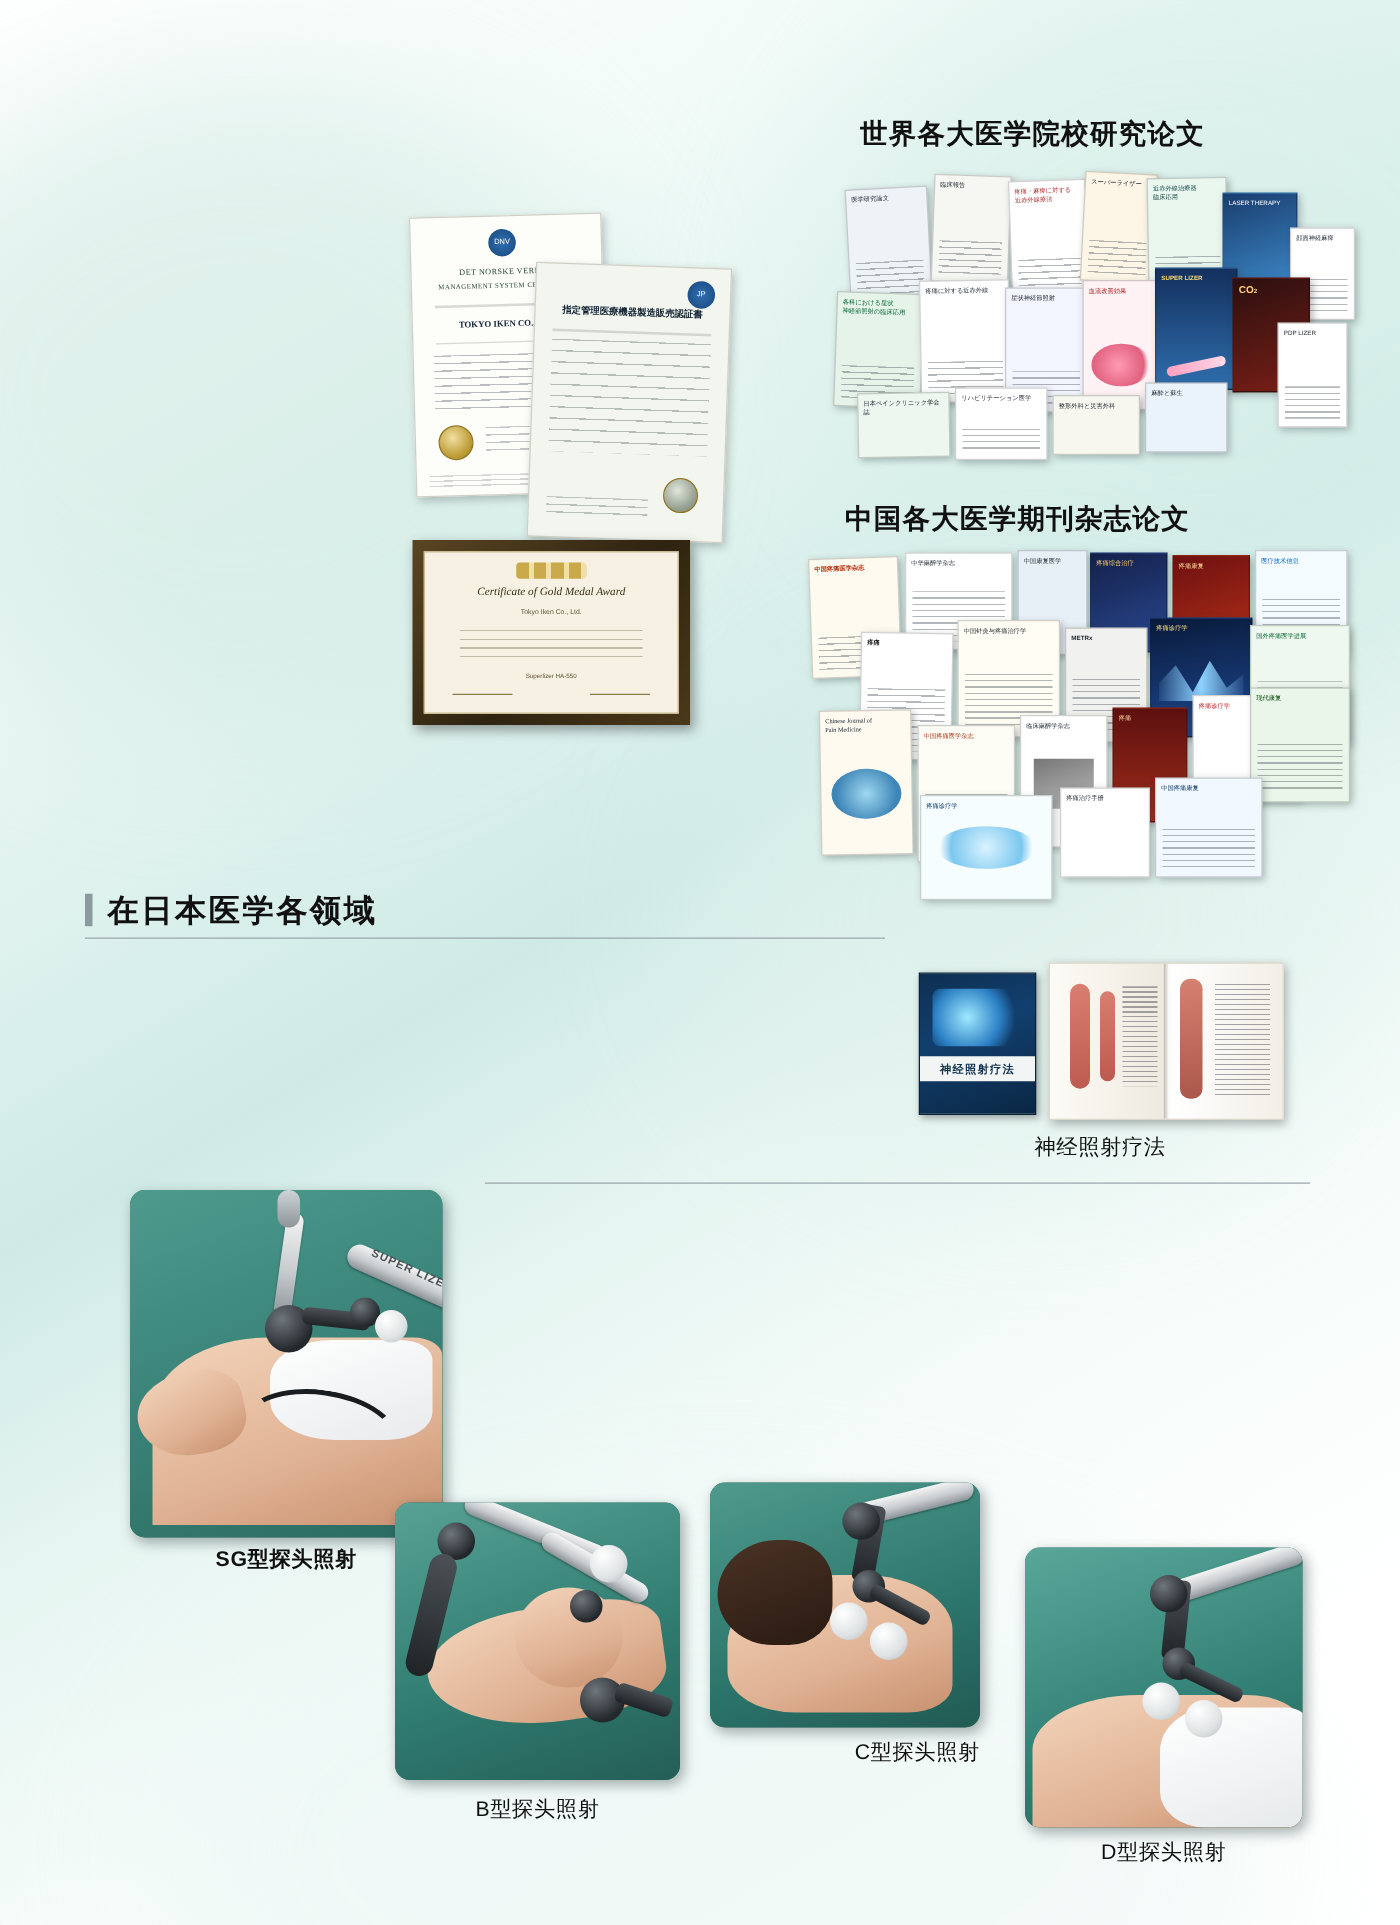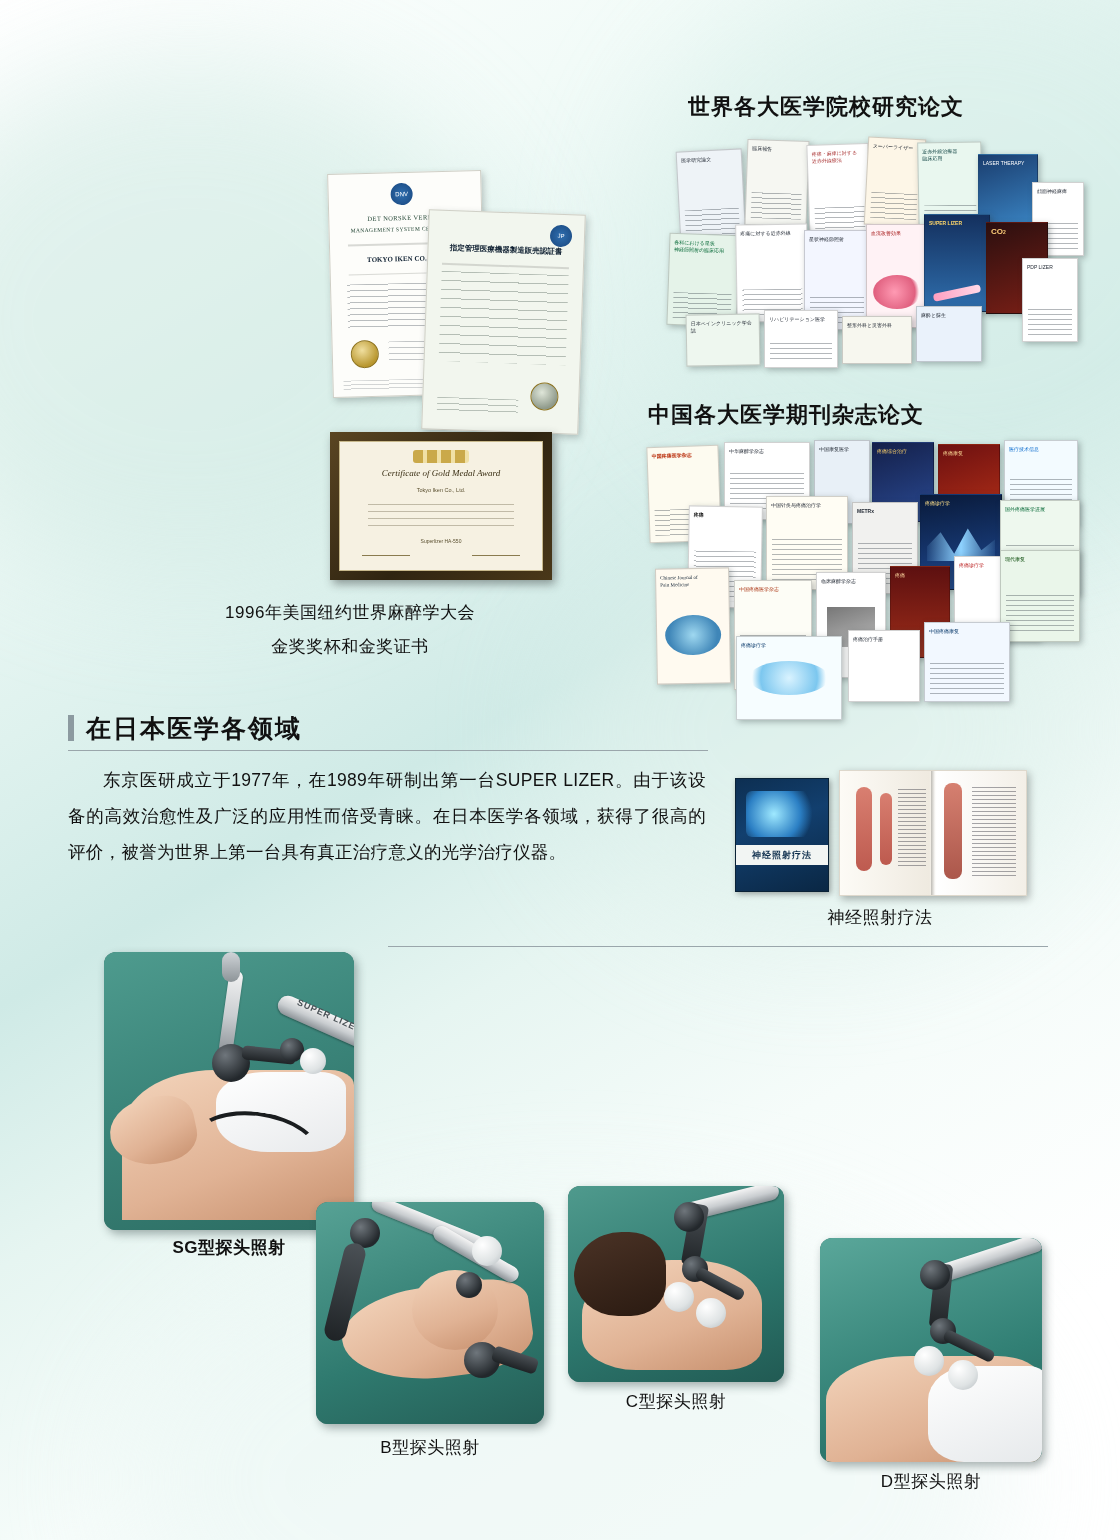--- a/index.html
+++ b/index.html
@@ -474,21 +474,21 @@
         <div class="t-lines" style="height:18px;"></div>
     </div>
     <div class="tile" style="left:182px; top:178px; width:70px; height:48px; background:#f7f7ef;">
       <div class="t-title">整形外科と災害外科</div>
     </div>
     <div class="tile" style="left:256px; top:168px; width:66px; height:56px; background:#eaf2fb;">
       <div class="t-title">麻酔と蘇生</div>
     </div>
   </div>
 
-  <div style="position:absolute; left:648px; top:400px;" class="heading-cn">中国各大医学期刊杂志论文</div>
+  <div style="position:absolute; left:676px; top:400px;" class="heading-cn">中国各大医学期刊杂志论文</div>
 
   <div class="collage" style="left:648px; top:440px; width:440px; height:280px;">
     <div class="tile" style="left:0px; top:6px; width:72px; height:96px; background:#fdfbf0; transform:rotate(-2deg);">
       <div class="t-title" style="color:#b31; font-weight:bold;">中国疼痛医学杂志</div>
         <div class="t-lines"></div>
     </div>
     <div class="tile" style="left:76px; top:2px; width:86px; height:78px; background:#ffffff;">
       <div class="t-title">中华麻醉学杂志</div>
         <div class="t-lines" style="height:40px;"></div>
     </div>
@@ -591,32 +591,27 @@
       <div class="crest"></div>
       <div class="t">Certificate of Gold Medal Award</div>
       <div class="sub">Tokyo Iken Co., Ltd.</div>
       <div style="position:absolute; left:28px; right:28px; top:62px; height:28px; background:repeating-linear-gradient(180deg, rgba(70,60,30,.3) 0 1px, transparent 1px 7px);"></div>
       <div style="position:absolute; left:0; right:0; top:96px; text-align:center; font-size:5px; color:#5b5030;">Superlizer HA-550</div>
       <div style="position:absolute; right:22px; bottom:14px; width:48px; height:1px; background:#8a7b4f;"></div>
       <div style="position:absolute; left:22px; bottom:14px; width:48px; height:1px; background:#8a7b4f;"></div>
     </div>
   </div>
 
-  <div class="caption" style="position:absolute; left:140px; top:596px; width:420px; line-height:34px;">
-    <div>1996年美国纽约世界麻醉学大会</div>
-    <div>金奖奖杯和金奖证书</div>
-  </div>
 
   <div class="section-head" style="left:68px; top:712px;">
     <div class="bar"></div>
     <div class="title">在日本医学各领域</div>
   </div>
   <div class="head-rule" style="left:68px; top:750px; width:640px;"></div>
 
-  <div class="body-text indent" style="left:68px; top:762px; width:638px;">东京医研成立于1977年，在1989年研制出第一台SUPER LIZER。由于该设备的高效治愈性及广泛的应用性而倍受青睐。在日本医学各领域，获得了很高的评价，被誉为世界上第一台具有真正治疗意义的光学治疗仪器。</div>
 
   <div class="book-photo">
     <div class="book-left">
       <div class="glow"></div>
       <div class="band">
           <span>神经照射疗法</span>
         </div>
     </div>
     <div class="book-open">
       <div class="spine"></div>
@@ -672,21 +667,21 @@
     <div class="skin" style="left:14px; top:74px; width:180px; height:110px; border-radius:50% 40% 20% 30%;"></div>
     <div style="position:absolute; left:6px; top:46px; width:92px; height:84px; background:linear-gradient(160deg,#4b3326,#2a1a11); border-radius:52% 40% 38% 48%;"></div>
     <div class="arm-rod" style="left:116px; top:6px; width:96px; height:18px; border-radius:9px; transform:rotate(-14deg);"></div>
     <div class="rod-dark" style="left:118px; top:18px; width:18px; height:62px; transform:rotate(10deg);"></div>
     <div class="joint" style="left:106px; top:16px; width:30px; height:30px;"></div>
     <div class="joint" style="left:114px; top:70px; width:26px; height:26px;"></div>
     <div class="probe-white" style="left:96px; top:96px; width:30px; height:30px;"></div>
     <div class="probe-white" style="left:128px; top:112px; width:30px; height:30px;"></div>
     <div class="rod-dark" style="left:126px; top:92px; width:52px; height:12px; transform:rotate(28deg);"></div>
   </div>
-  <div class="caption" style="position:absolute; left:568px; top:1390px; width:216px;">C型探头照射</div>
+  <div class="caption" style="position:absolute; left:568px; top:1390px; width:216px;text-align:right;">C型探头照射</div>
 
   <div class="photo" style="left:820px; top:1238px; width:222px; height:224px;">
     <div class="sky" style="background:linear-gradient(160deg,#5aa79a,#317f74 60%,#256159);"></div>
     <div class="skin" style="left:6px; top:118px; width:214px; height:110px; border-radius:40% 20% 0 0;"></div>
     <div style="position:absolute; left:108px; top:128px; width:120px; height:96px; background:linear-gradient(160deg,#ffffff,#e6e9eb); border-radius:36% 16% 10% 30%;"></div>
     <div class="arm-rod" style="left:108px; top:12px; width:118px; height:18px; border-radius:9px; transform:rotate(-18deg);"></div>
     <div class="rod-dark" style="left:112px; top:26px; width:18px; height:64px; transform:rotate(6deg);"></div>
     <div class="joint" style="left:100px; top:22px; width:30px; height:30px;"></div>
     <div class="joint" style="left:110px; top:80px; width:26px; height:26px;"></div>
     <div class="probe-white" style="left:94px; top:108px; width:30px; height:30px;"></div>

